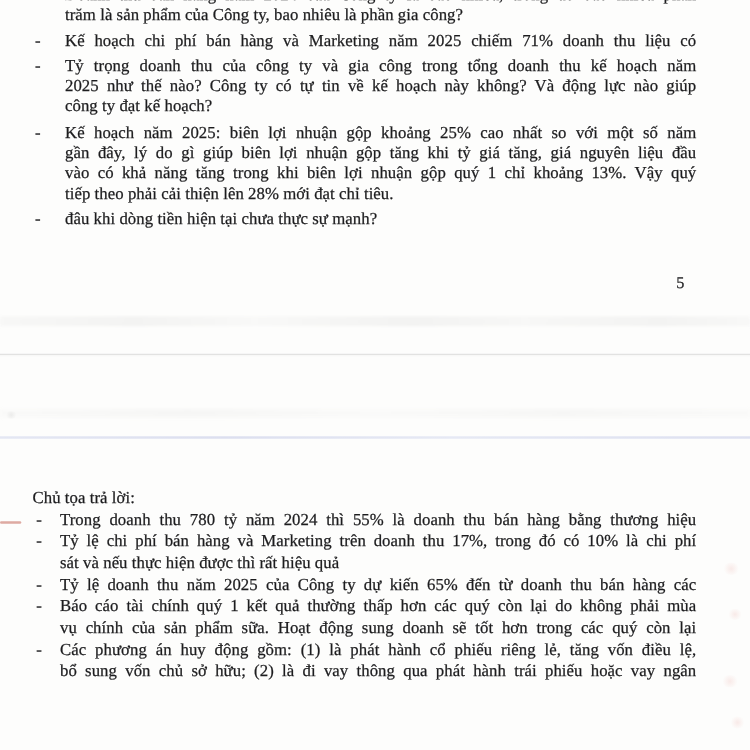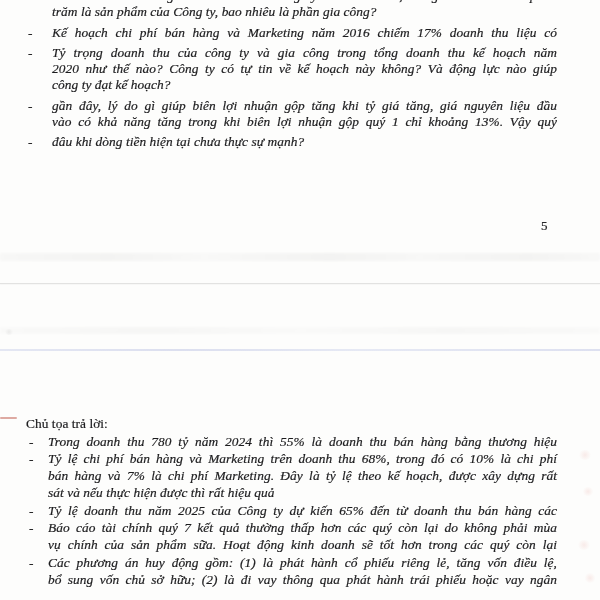--- a/index.html
+++ b/index.html
@@ -29,23 +29,23 @@
     line-height: 17px;
   }
   #page-bottom .para { margin-top: 0.5px; }
   .para { position: relative; }
   .dash {
     position: absolute; top: 0;
     width: 20px; text-align: left;
   }
   #page-top .dash { left: -24px; }
   #page-bottom .dash { left: -19px; }
-  .jline { text-align: justify; font-style: italic; }
+  .jline { text-align: justify; }
   .jline.fill { text-align-last: justify; }
-  #answers-heading { margin-left: -22px; margin-top: 26px; }
+  #answers-heading { margin-left: -22px; }
   #page-number {
     position: absolute; left: 541px; top: 218px;
     font-size: 13px; color: #2a2a2c;
   }
   
   .hline { position: absolute; left: 0; width: 600px; }
   #smudge-band-1 {
     top: 253px; height: 8px;
     background: linear-gradient(90deg, #f4f4f3 0%, #ececeb 18%, #f6f6f5 34%, #ebebea 55%, #f4f4f3 70%, #ececeb 88%, #f5f5f4 100%);
     opacity: 0.55; filter: blur(1px);
@@ -88,36 +88,38 @@
   <div class="para">
     <span class="dash"></span>
     <div>
         <div class="jline fill">Doanh thu bán hàng năm 2024 của Công ty là bao nhiêu, trong đó bao nhiêu phần</div>
         <div class="jline">trăm là sản phẩm của Công ty, bao nhiêu là phần gia công?</div>
       </div>
   </div>
   <div class="para">
     <span class="dash">-</span>
     <div>
-        <div class="jline fill">Kế hoạch chi phí bán hàng và Marketing năm 2016 chiếm 17% doanh thu liệu có</div>
+        <div class="jline fill">Kế hoạch chi phí bán hàng và Marketing năm 2025 chiếm 71% doanh thu liệu có</div>
       </div>
   </div>
   <div class="para">
     <span class="dash">-</span>
     <div>
         <div class="jline fill">Tỷ trọng doanh thu của công ty và gia công trong tổng doanh thu kế hoạch năm</div>
-        <div class="jline fill">2020 như thế nào? Công ty có tự tin về kế hoạch này không? Và động lực nào giúp</div>
+        <div class="jline fill">2025 như thế nào? Công ty có tự tin về kế hoạch này không? Và động lực nào giúp</div>
         <div class="jline">công ty đạt kế hoạch?</div>
       </div>
   </div>
   <div class="para">
     <span class="dash">-</span>
     <div>
+        <div class="jline fill">Kế hoạch năm 2025: biên lợi nhuận gộp khoảng 25% cao nhất so với một số năm</div>
         <div class="jline fill">gần đây, lý do gì giúp biên lợi nhuận gộp tăng khi tỷ giá tăng, giá nguyên liệu đầu</div>
         <div class="jline fill">vào có khả năng tăng trong khi biên lợi nhuận gộp quý 1 chỉ khoảng 13%. Vậy quý</div>
+        <div class="jline">tiếp theo phải cải thiện lên 28% mới đạt chỉ tiêu.</div>
       </div>
   </div>
   <div class="para">
     <span class="dash">-</span>
     <div>
         <div class="jline">đâu khi dòng tiền hiện tại chưa thực sự mạnh?</div>
       </div>
   </div>
 </div>
 
@@ -138,36 +140,35 @@
   <div id="answers-heading">Chủ tọa trả lời:</div>
   <div class="para">
     <span class="dash">-</span>
     <div>
         <div class="jline fill">Trong doanh thu 780 tỷ năm 2024 thì 55% là doanh thu bán hàng bằng thương hiệu</div>
       </div>
   </div>
   <div class="para">
     <span class="dash">-</span>
     <div>
-        <div class="jline fill">Tỷ lệ chi phí bán hàng và Marketing trên doanh thu 68%, trong đó có 10% là chi phí</div>
-        <div class="jline fill">bán hàng và 7% là chi phí Marketing. Đây là tỷ lệ theo kế hoạch, được xây dựng rất</div>
+        <div class="jline fill">Tỷ lệ chi phí bán hàng và Marketing trên doanh thu 17%, trong đó có 10% là chi phí</div>
         <div class="jline">sát và nếu thực hiện được thì rất hiệu quả</div>
       </div>
   </div>
   <div class="para">
     <span class="dash">-</span>
     <div>
         <div class="jline fill">Tỷ lệ doanh thu năm 2025 của Công ty dự kiến 65% đến từ doanh thu bán hàng các</div>
       </div>
   </div>
   <div class="para">
     <span class="dash">-</span>
     <div>
-        <div class="jline fill">Báo cáo tài chính quý 7 kết quả thường thấp hơn các quý còn lại do không phải mùa</div>
-        <div class="jline fill">vụ chính của sản phẩm sữa. Hoạt động kinh doanh sẽ tốt hơn trong các quý còn lại</div>
+        <div class="jline fill">Báo cáo tài chính quý 1 kết quả thường thấp hơn các quý còn lại do không phải mùa</div>
+        <div class="jline fill">vụ chính của sản phẩm sữa. Hoạt động sung doanh sẽ tốt hơn trong các quý còn lại</div>
       </div>
   </div>
   <div class="para">
     <span class="dash">-</span>
     <div>
         <div class="jline fill">Các phương án huy động gồm: (1) là phát hành cổ phiếu riêng lẻ, tăng vốn điều lệ,</div>
         <div class="jline fill">bổ sung vốn chủ sở hữu; (2) là đi vay thông qua phát hành trái phiếu hoặc vay ngân</div>
       </div>
   </div>
 </div>

